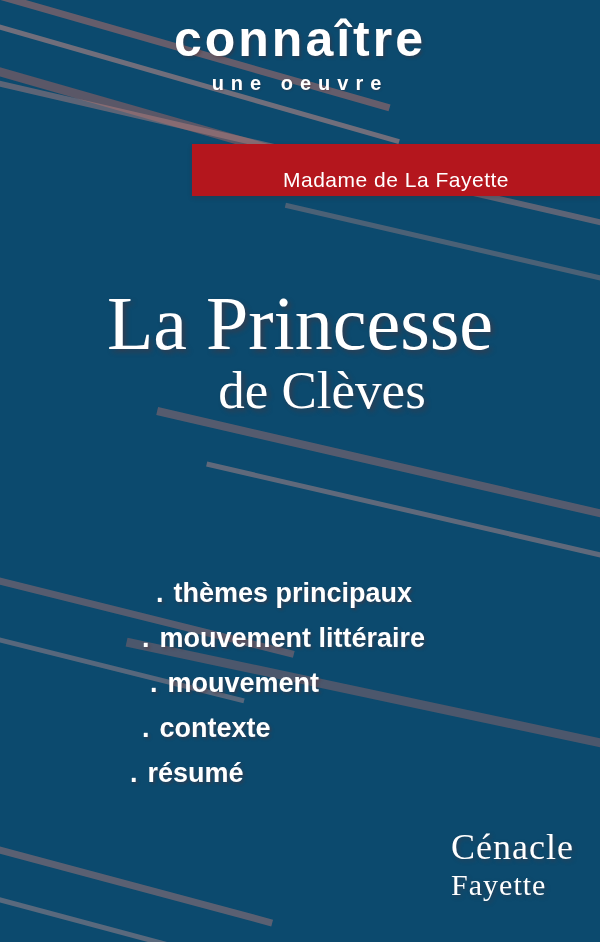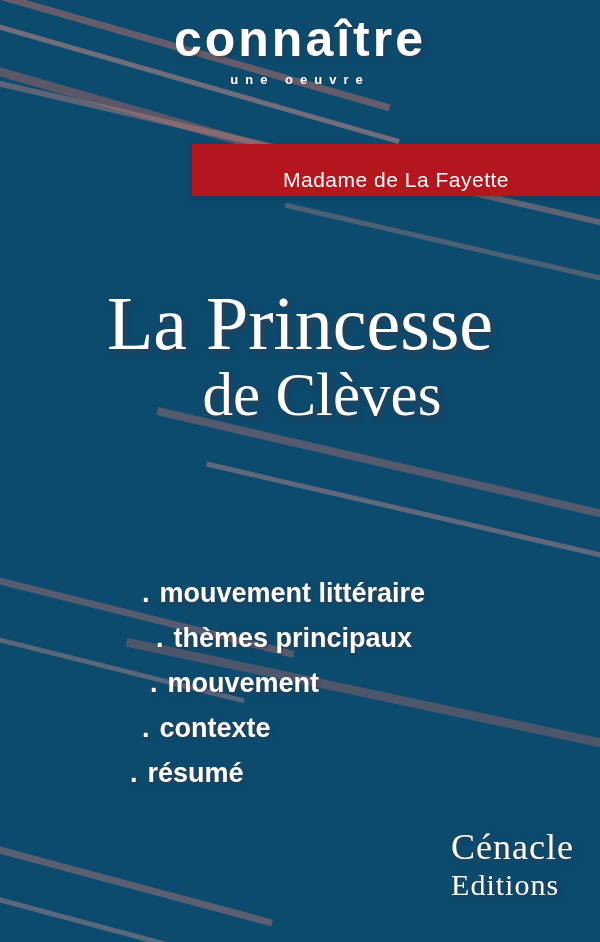--- a/index.html
+++ b/index.html
@@ -106,21 +106,21 @@
   .brand-name {
     font-size: 50px;
     font-weight: bold;
     letter-spacing: 3px;
     color: #ffffff;
     line-height: 1;
     text-shadow: 2px 2px 3px rgba(90,40,38,0.35);
   }
   .brand-sub {
     margin-top: 8px;
-    font-size: 13px;
+    font-size: 20px;
     font-weight: bold;
     letter-spacing: 7px;
     color: #ffffff;
     text-shadow: 1px 1px 2px rgba(90,40,38,0.3);
   }
 
   
   .author-band {
     position: absolute;
     left: 192px;
@@ -150,21 +150,21 @@
     z-index: 5;
     font-family: "Liberation Serif", serif;
     color: #ffffff;
     line-height: 1.04;
     text-shadow: 3px 3px 5px rgba(95,45,42,0.45);
   }
   .title-line1 {
     font-size: 76px;
   }
   .title-line2 {
-    font-size: 61px;
+    font-size: 53px;
     padding-left: 44px;
   }
 
   
   .features {
     position: absolute;
     left: 130px;
     top: 578px;
     z-index: 5;
   }
@@ -233,35 +233,35 @@
   <div class="author-band">
     <div class="author-name">Madame de La Fayette</div>
   </div>
 
   <div class="title">
     <div class="title-line1">La Princesse</div>
     <div class="title-line2">de Clèves</div>
   </div>
 
   <div class="features">
+    <div class="feature f1">
+      <span class="dot">.</span><span>thèmes principaux</span>
+    </div>
     <div class="feature f0">
       <span class="dot">.</span><span>mouvement littéraire</span>
     </div>
-    <div class="feature f1">
-      <span class="dot">.</span><span>thèmes principaux</span>
-    </div>
     <div class="feature f2">
       <span class="dot">.</span><span>mouvement</span>
     </div>
     <div class="feature f3">
       <span class="dot">.</span><span>contexte</span>
     </div>
     <div class="feature f4">
       <span class="dot">.</span><span>résumé</span>
     </div>
   </div>
 
   <div class="publisher">
     <div class="pub-line1">Cénacle</div>
-    <div class="pub-line2">Editions</div>
+    <div class="pub-line2">Fayette</div>
   </div>
 
 </div>
 
 </body></html>

